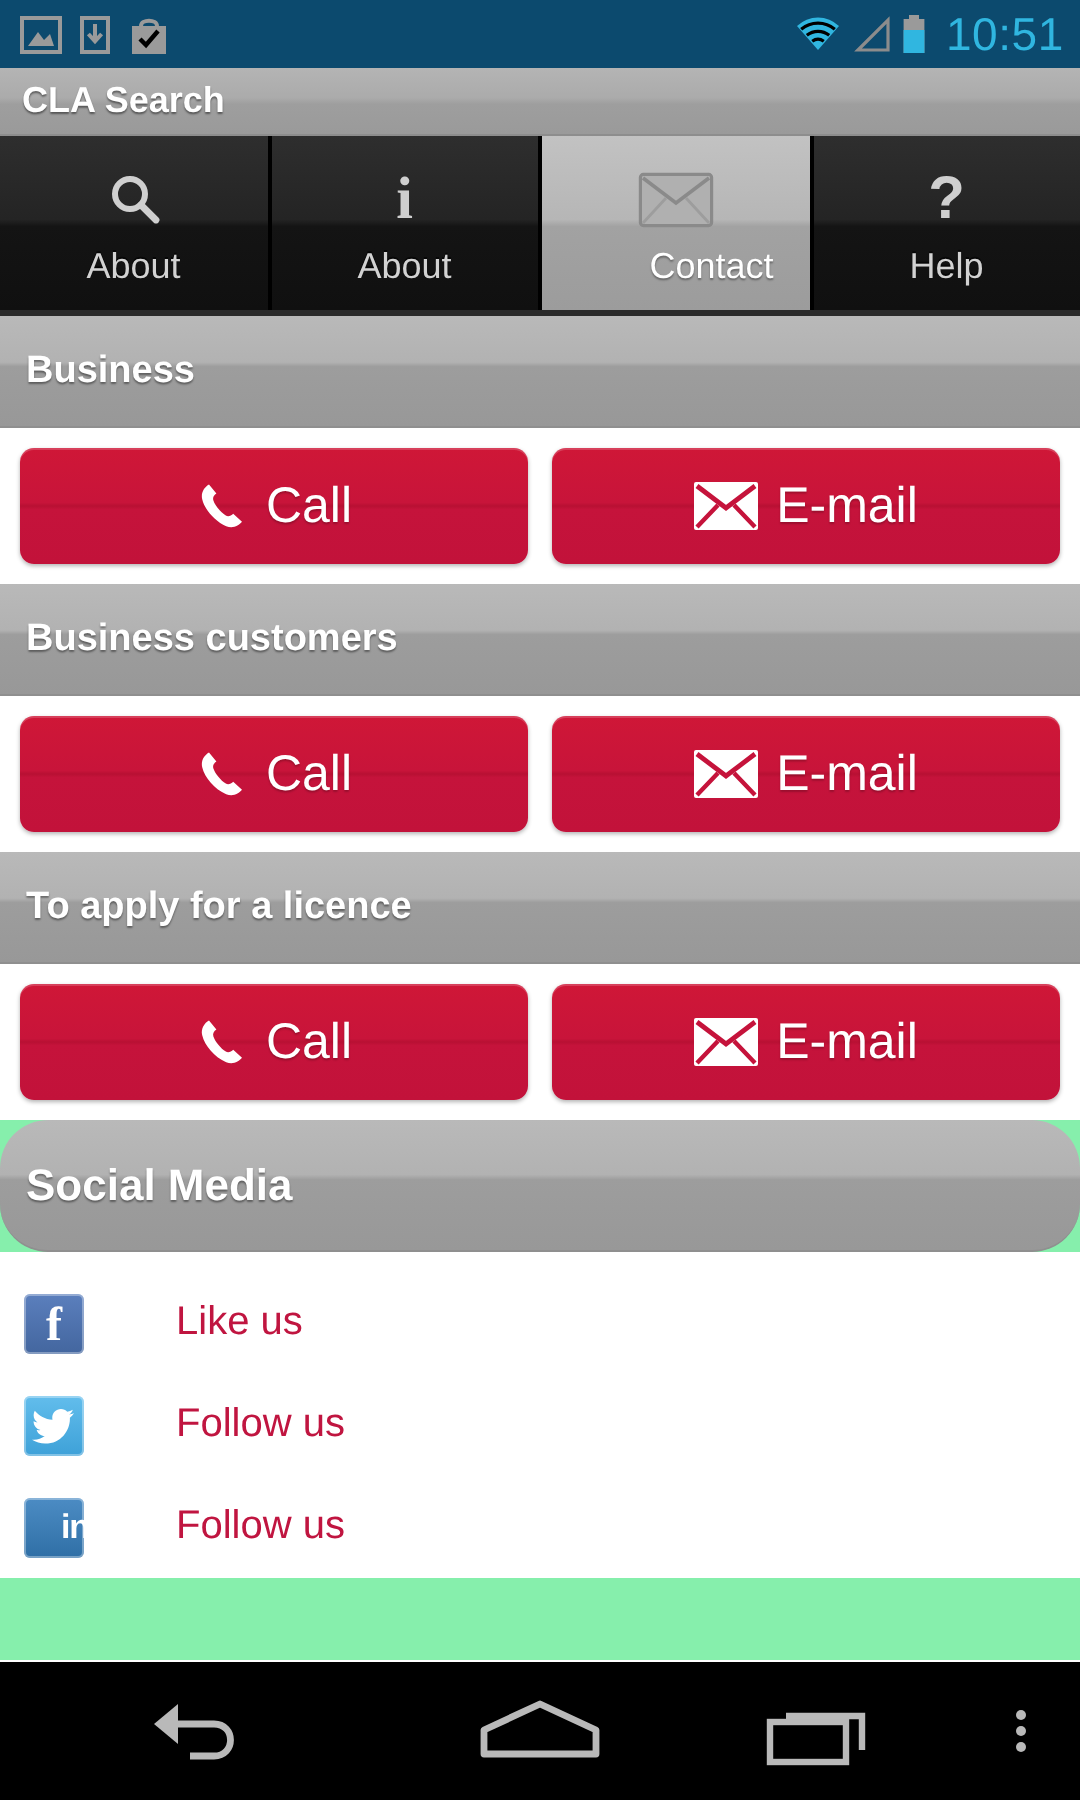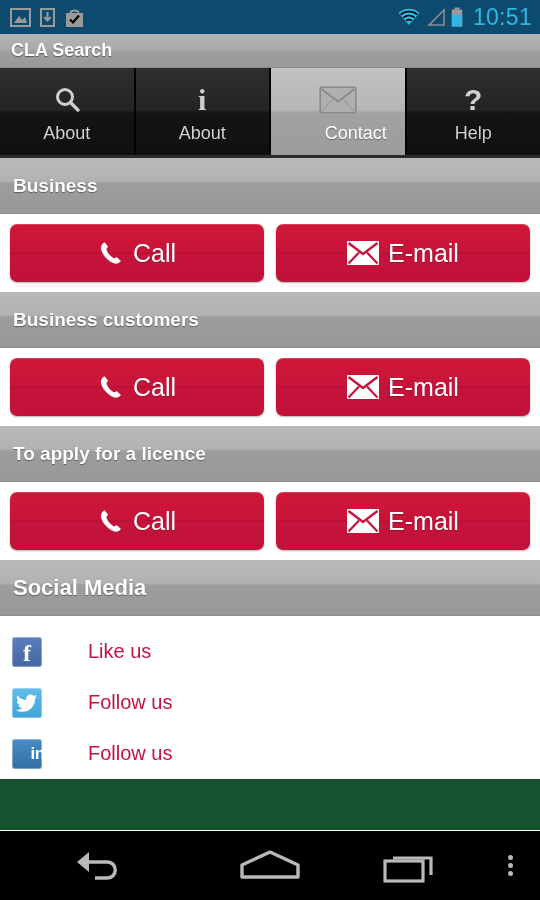--- a/index.html
+++ b/index.html
@@ -54,28 +54,28 @@
     text-shadow:0 -1px 0 rgba(0,0,0,.6);
   }
   .tab.selected .tab-label { color:#ffffff; text-shadow:0 1px 1px rgba(0,0,0,.35);margin-left:36px; }
   .glyph-i {
     color:#cfcfcf; font-size:30px; font-weight:bold; line-height:1;
     font-family:"Liberation Serif", serif;
   }
   .glyph-q { color:#cfcfcf; font-size:30px; font-weight:bold; line-height:1; }
 
   
-  .content { height: 672px; background:#14532d; overflow:hidden;text-align:center; }
+  .content { height: 672px; background:#86efac; overflow:hidden;text-align:center; }
 
   .section-header {
     height:56px; display:flex; align-items:center; padding-left:13px;
     background: linear-gradient(to bottom, #b9b9b9 0%, #b2b2b2 42%, #9d9d9d 46%, #989898 100%);
     border-bottom:1px solid #8f8f8f;
   }
-  .section-header.tall { height:56px; }
+  .section-header.tall { height:66px;border-radius:24px; }
   .section-header .sh-text {
     color:#ffffff; font-size:19px; font-weight:bold;
     text-shadow:0 1px 1px rgba(0,0,0,.4);
   }
   .section-header.tall .sh-text { font-size:22px; }
 
   .btn-row {
     height:78px; display:flex; align-items:center;
     padding:0 10px; gap:12px; background:#fff;
   }

